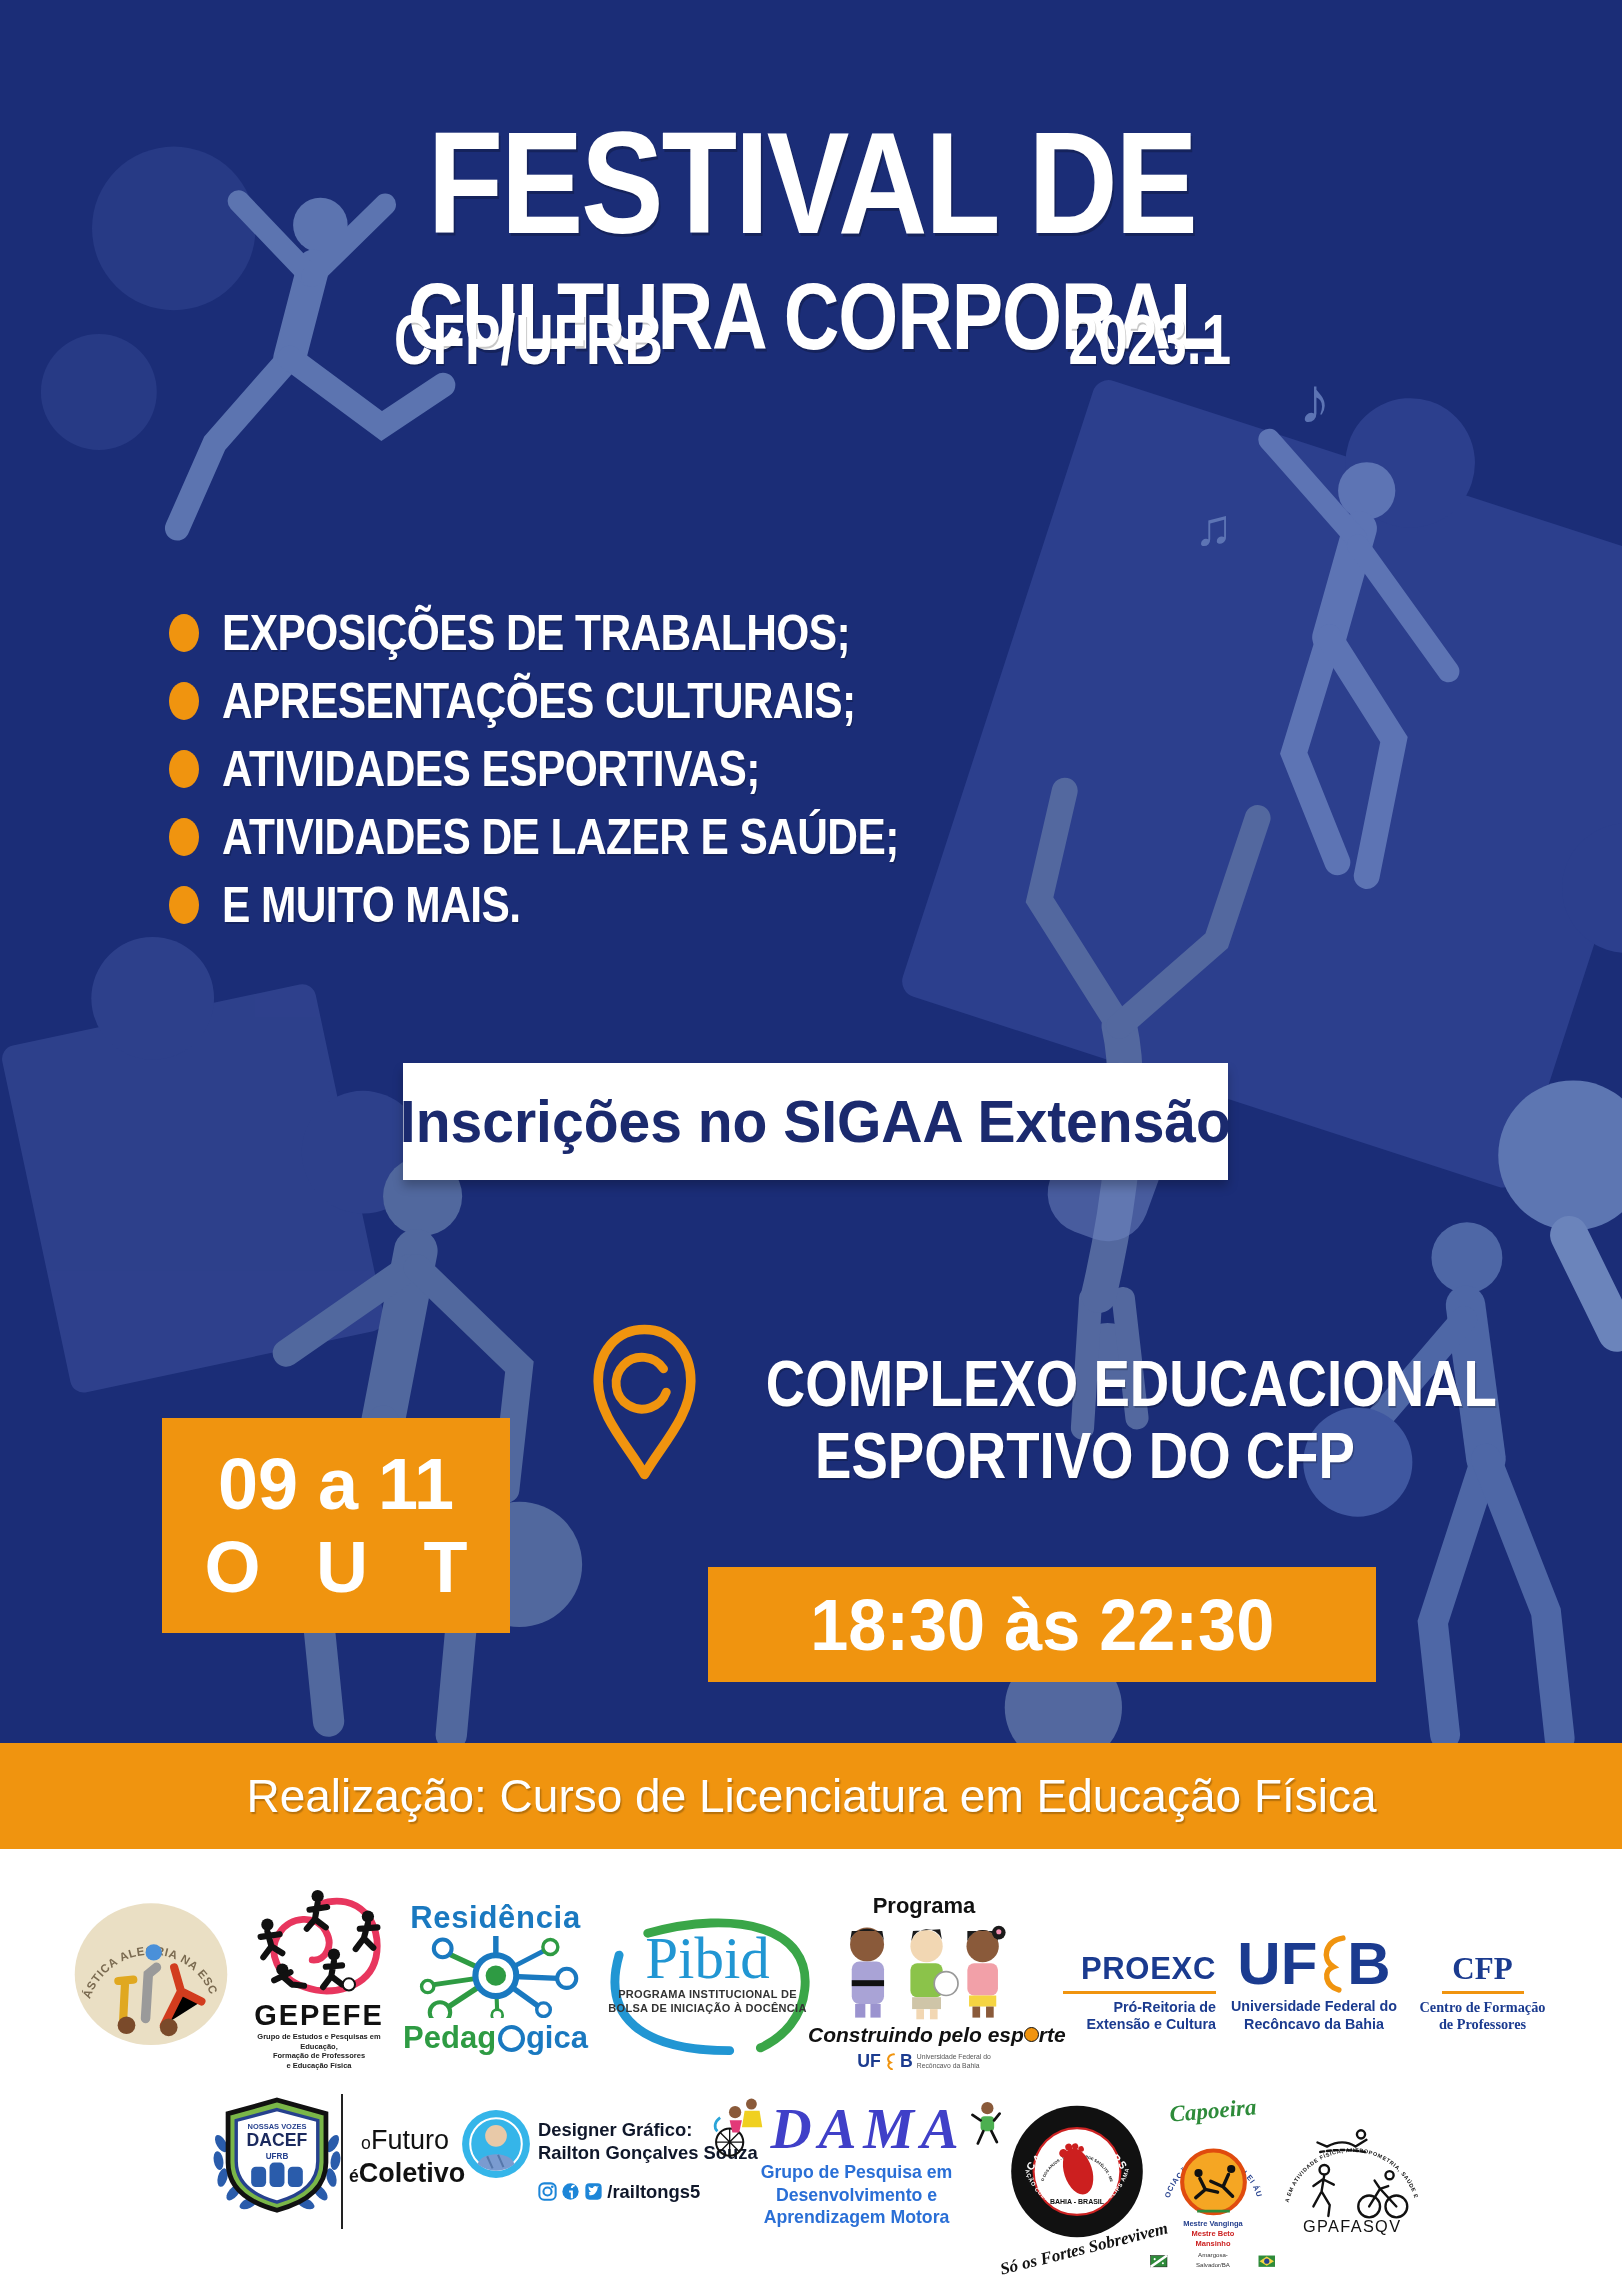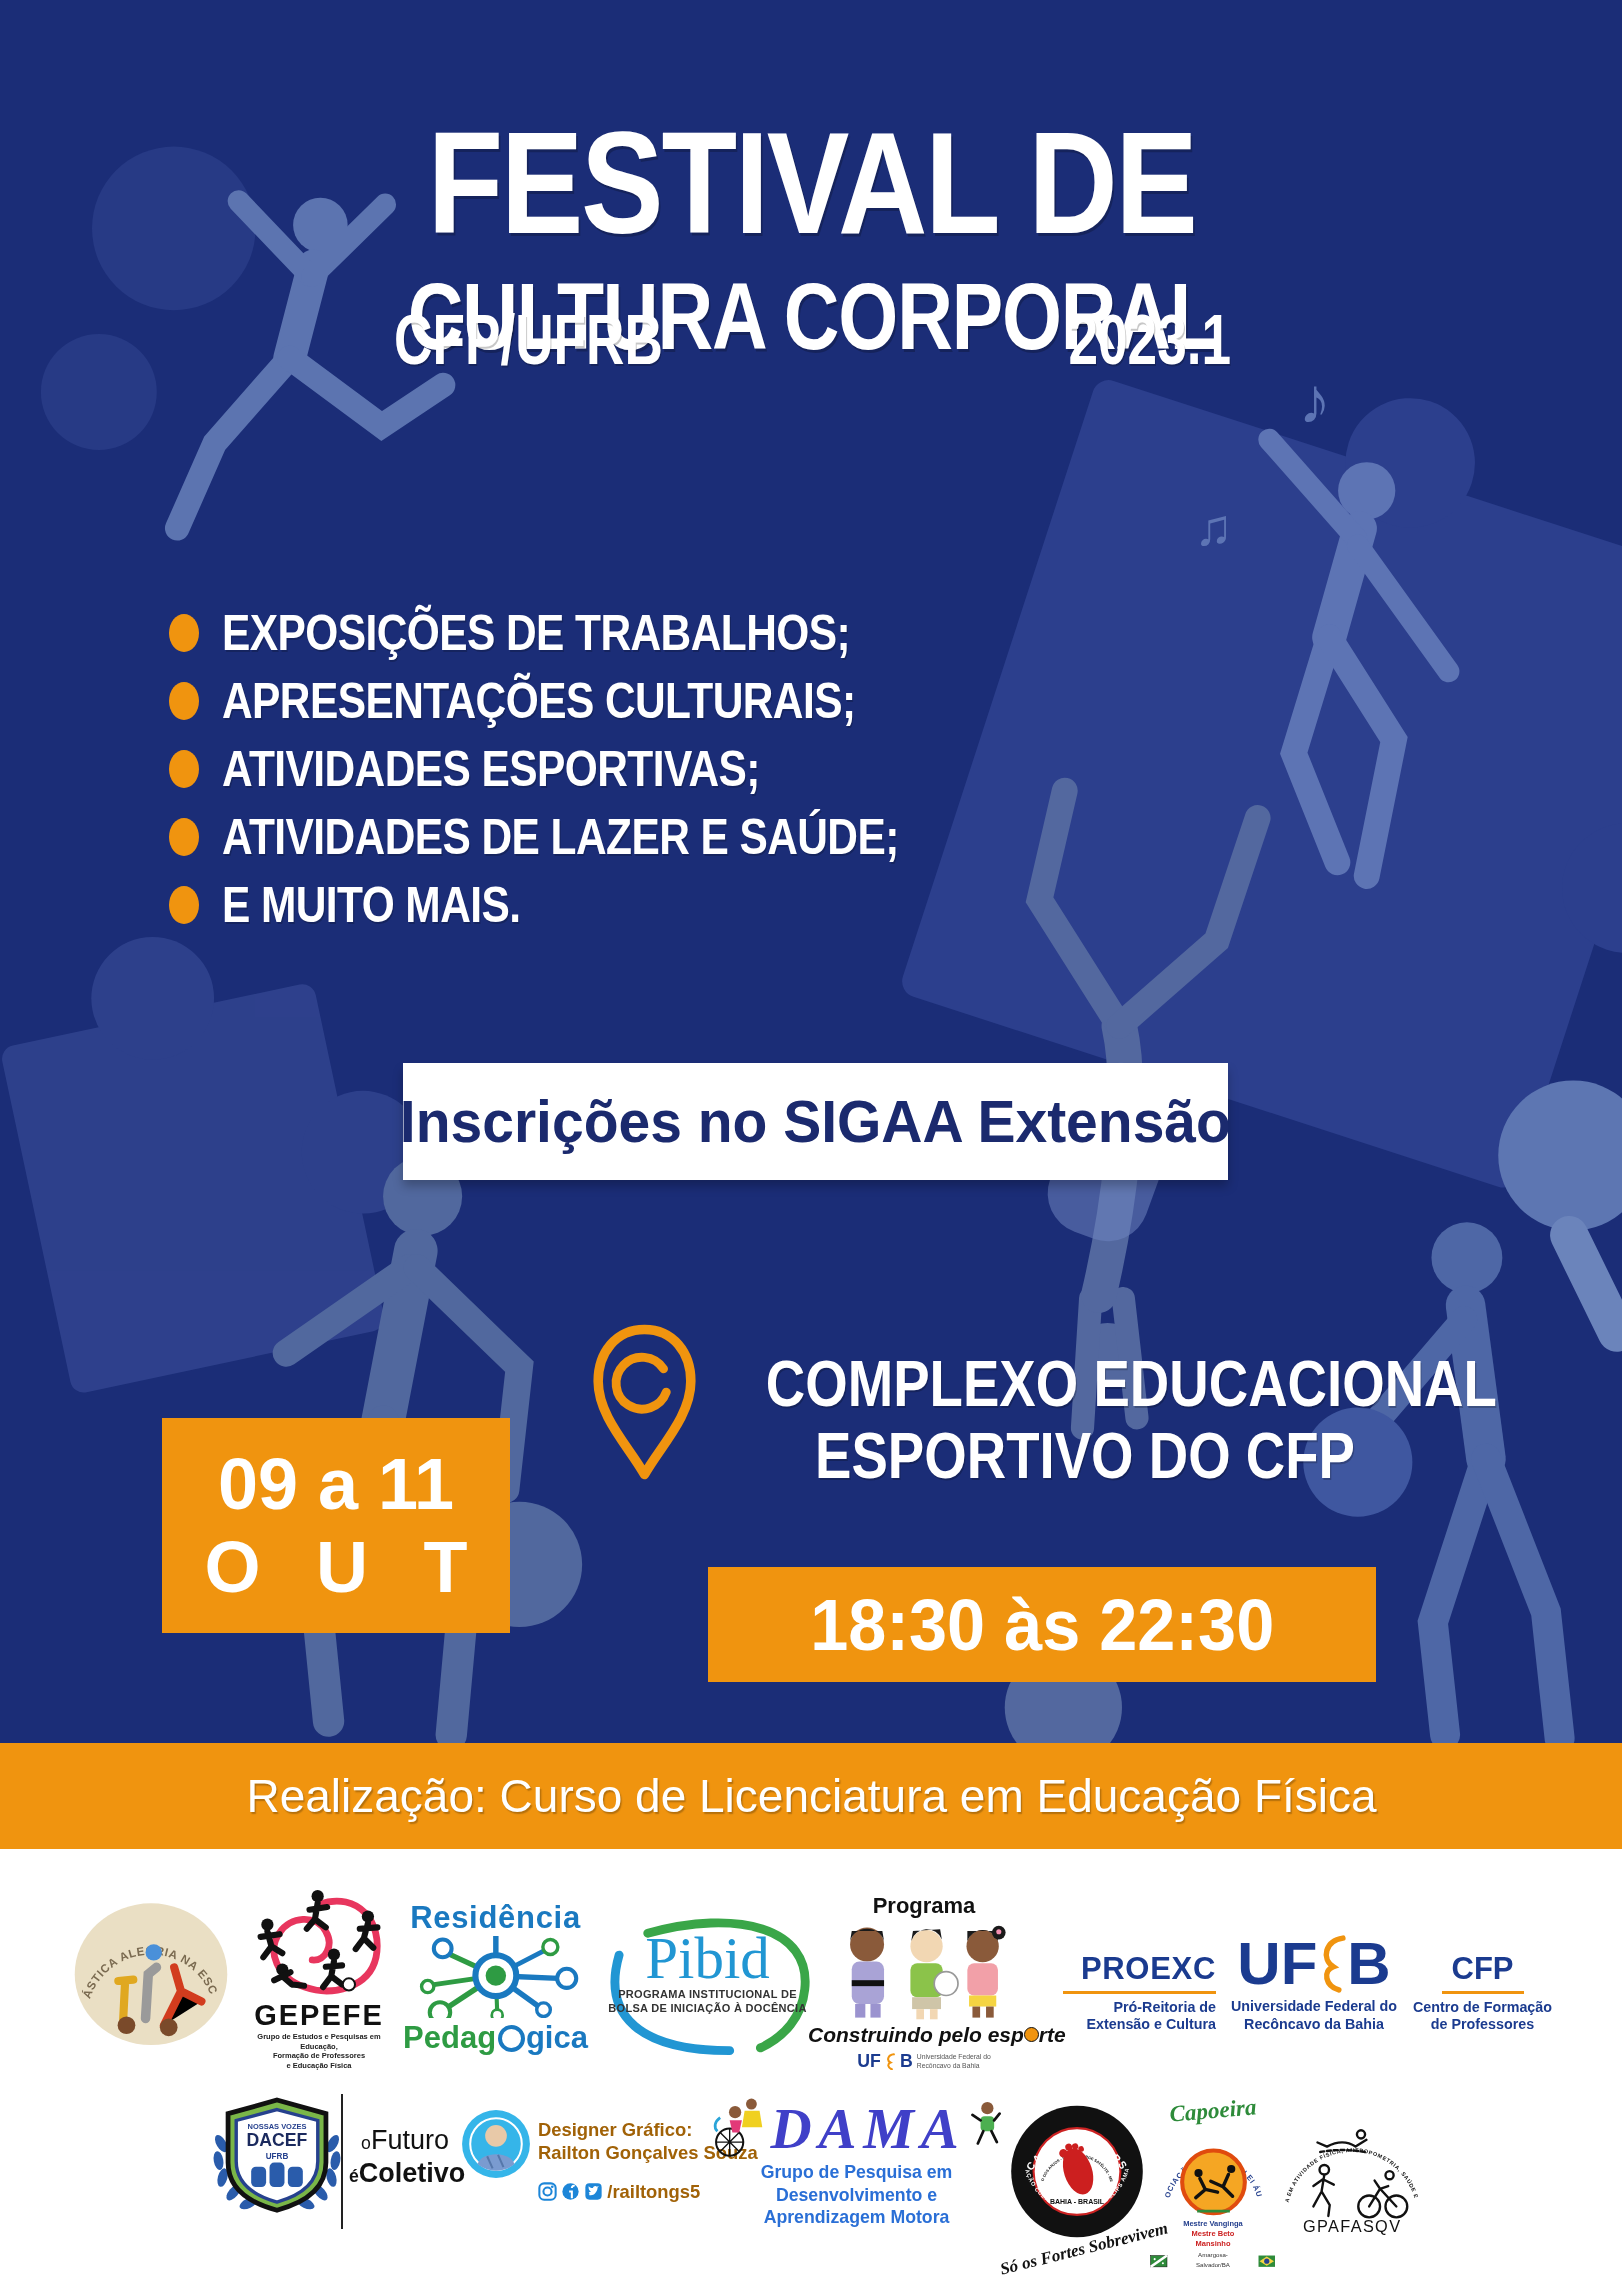--- a/index.html
+++ b/index.html
@@ -55,21 +55,21 @@
   .pibid-name{font-family:"Liberation Serif",serif;font-size:59px;font-weight:400;color:var(--brand-blue);text-align:center;line-height:59px;}
   .pibid-cap{font-size:11px;font-weight:700;color:#333;text-align:center;line-height:13.6px;letter-spacing:0.3px;}
   .prog-head{font-size:22px;font-weight:700;color:#111;text-align:center;}
   .prog-script{font-size:21px;font-weight:700;font-style:italic;color:#111;text-align:center;white-space:nowrap;}
   .ball-o{display:inline-block;width:15px;height:15px;border-radius:50%;background:var(--orange);border:1.4px solid #111;vertical-align:baseline;}
   .mini-ufrb{display:flex;align-items:center;justify-content:center;gap:4.1px;margin-top:4.1px;}
   .mini-ufrb .uf{font-size:17.7px;font-weight:700;color:var(--brand-navy);}
   .mini-cap{font-size:6.8px;color:#555;line-height:8.2px;text-align:left;}
   .futuro-line{font-size:27px;color:#111;line-height:30px;white-space:nowrap;}
   .futuro-small{font-size:17.7px;}
-  .designer-l{font-size:18.4px;font-weight:700;color:#a16207;line-height:23px;white-space:nowrap;}
+  .designer-l{font-size:18.4px;font-weight:700;color:#0f172a;line-height:23px;white-space:nowrap;}
   .handle-row{display:flex;align-items:center;gap:4.1px;margin-top:16px;}
   .dama-name{font-family:"Liberation Serif",serif;font-style:italic;font-weight:700;font-size:57px;color:#4040c8;letter-spacing:6.8px;}
   .dama-cap{font-size:17.7px;font-weight:700;color:#2a6fd6;text-align:center;line-height:22.5px;}
   .clips-tag{position:absolute;left:-9.5px;top:142px;width:164px;font-size:17px;font-weight:700;color:#111;transform:rotate(-14deg);white-space:nowrap;font-family:"Liberation Serif",serif;font-style:italic;}
   .divider{position:absolute;background:#222;}
 </style>
 </head>
 <body>
 
 <div class="poster">
@@ -363,21 +363,21 @@
         <path d="M38,6 C12,10 6,36 24,48 C8,54 12,76 32,82" fill="none" stroke="#f0940f" stroke-width="8" stroke-linecap="round"></path>
       </svg>
       <span class="c-navy" style="font-size:60px;font-weight:800;">B</span>
     </div>
     <div class="small-cap c-navy">
       <span>Universidade Federal do</span><br>
       <span>Recôncavo da Bahia</span>
     </div>
   </div>
 
-  <div class="logo" style="left:1404px;top:1951px;width:157px;height:92px;text-align:center;">
+  <div class="logo" style="left:1404px;top:1951px;width:157px;height:92px;text-align:center;font-family:Liberation Serif, serif;">
     <div class="c-navy" style="font-size:31px;font-weight:800;">CFP</div>
     <div class="orange-rule" style="width:82px;margin:4.1px auto;"></div>
     <div class="small-cap c-navy">
       <span>Centro de Formação</span><br>
       <span>de Professores</span>
     </div>
   </div>
 
   <div class="logo" style="left:206px;top:2096px;width:142px;height:121px;">
     <svg width="142" height="121" viewBox="0 0 208 178">

